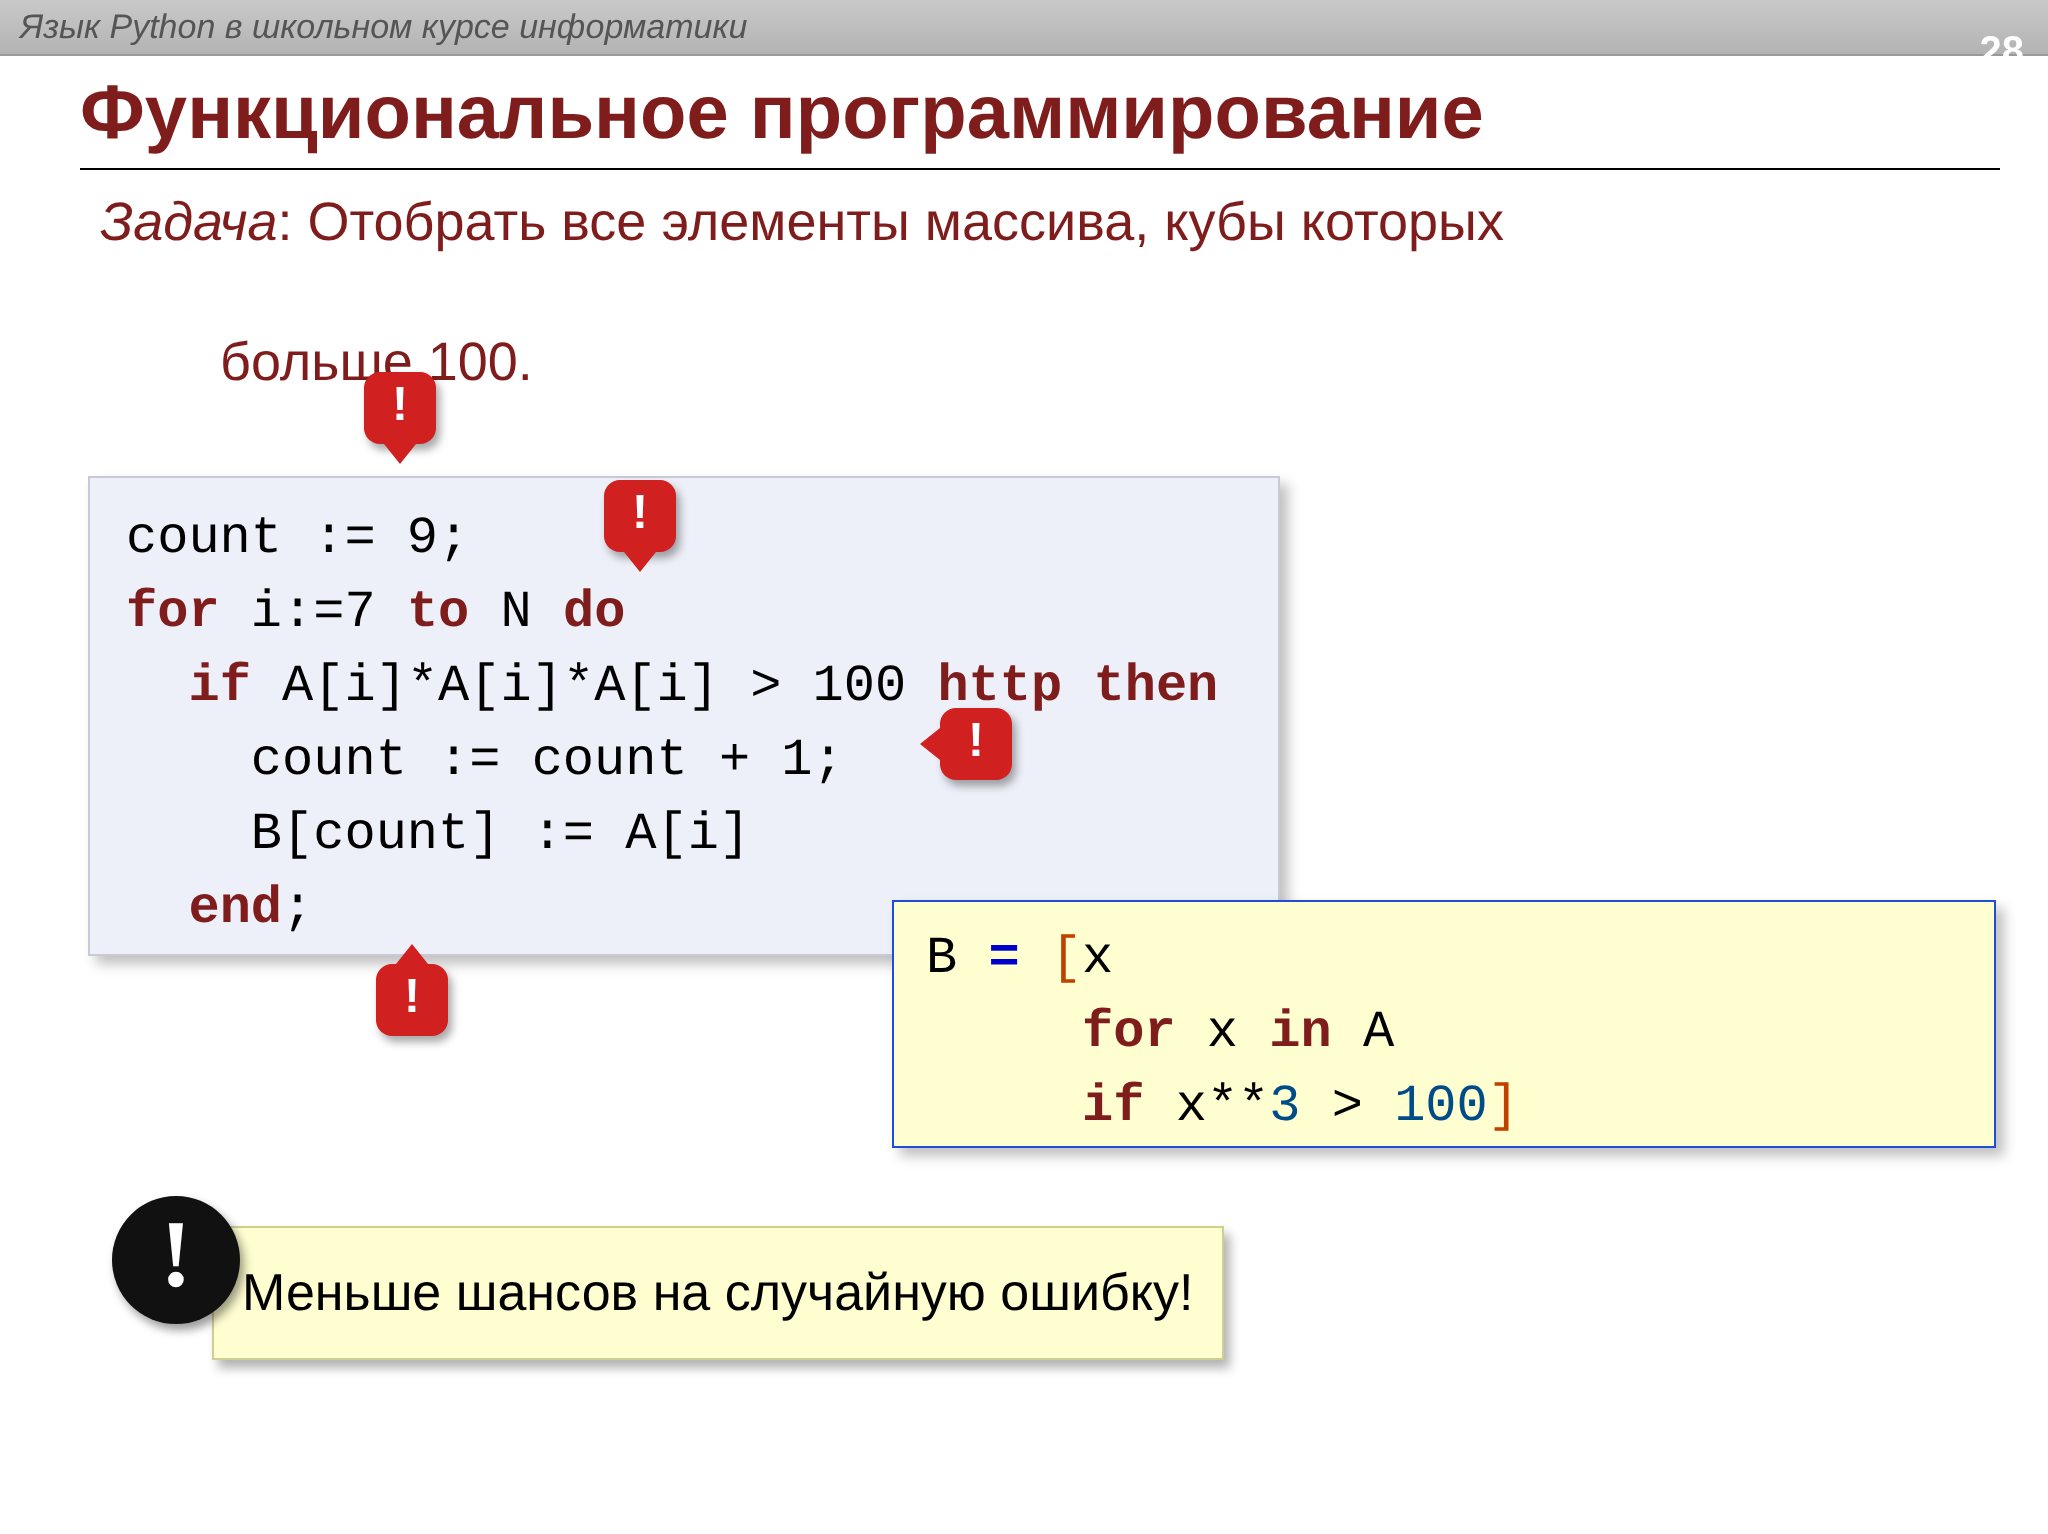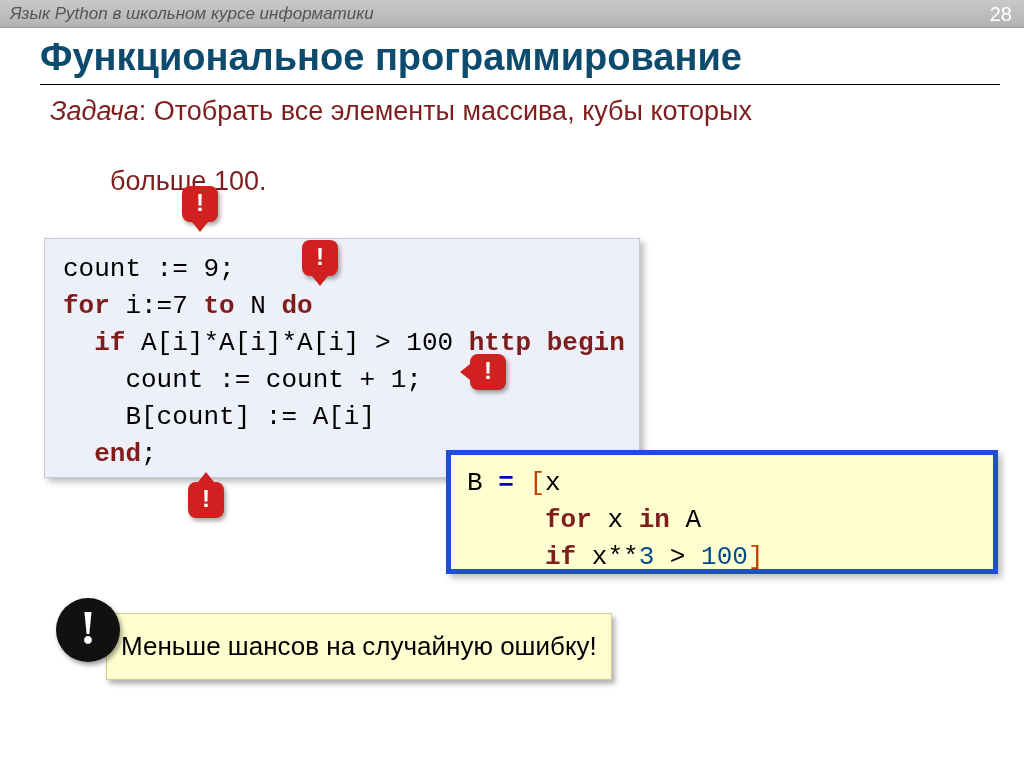--- a/index.html
+++ b/index.html
@@ -14,27 +14,27 @@
     height: 28px;
     background: linear-gradient(#c9c9c9, #b3b3b3);
     border-bottom: 1px solid #9a9a9a;
     color: #555;
     font-style: italic;
     font-size: 17px;
     line-height: 28px;
     padding-left: 10px;
   }
   .pagenum {
-    position: absolute; right: 12px; top: 0;
-    color: #fff; font-weight: normal; font-style: normal;
+    position: absolute; right: 12px; top: 12px;
+    color: #fff; font-weight: bold; font-style: normal;
     font-size: 20px;
   }
   .title {
     position: absolute; top: 36px; left: 40px;
-    font-size: 38px; font-weight: bold; color: #0c4a6e;
+    font-size: 38px; font-weight: bold; color: #7f1d1d;
   }
   .rule {
     position: absolute; left: 40px; right: 24px; top: 84px;
     border-top: 1px solid #000;
   }
   .task {
     position: absolute; left: 50px; right: 40px; top: 94px;
     font-size: 27px; color: #7f1d1d; line-height: 1.3;
   }
   .task .lead { font-style: italic; }
@@ -54,21 +54,21 @@
     white-space: pre;
     color: #000;
   }
   .kw { font-weight: bold; color: #7f1d1d; }
 
   .codebox-python {
     position: absolute;
     left: 446px; top: 450px;
     width: 552px; height: 124px;
     background: #fffed0;
-    border: 5px solid #1d4ed8;
+    border: 1px solid #1d4ed8;
     box-shadow: 4px 4px 6px rgba(0,0,0,0.25);
     padding: 10px 16px;
     font-family: Consolas, "Courier New", monospace;
     font-size: 26px;
     line-height: 1.42;
     white-space: pre;
     color: #000;
   }
   .num  { color: #004c88; }
   .br   { color: #c04000; }
@@ -161,21 +161,21 @@
   <div class="title">Функциональное программирование</div>
   <div class="rule"></div>
 
   <div class="task">
     <span class="lead">Задача</span><span>: Отобрать все элементы массива, кубы которых</span>
     <span class="indent">больше 100.</span>
   </div>
 
   <div class="codebox-pascal"><span>count := 9;</span>
 <span class="kw">for</span><span> i:=7 </span><span class="kw">to</span><span> N </span><span class="kw">do</span>
-  <span class="kw">if</span><span> A[i]*A[i]*A[i] &gt; 100 </span><span class="kw">http</span> <span class="kw">begin</span>
+  <span class="kw">if</span><span> A[i]*A[i]*A[i] &gt; 100 </span><span class="kw">http</span> <span class="kw">then</span>
 <span>    count := count + 1;</span>
 <span>    B[count] := A[i]</span>
   <span class="kw">end</span><span>;</span></div>
 
   <div class="bub tail-down" style="left:182px; top:186px;">!</div>
   <div class="bub tail-down" style="left:302px; top:240px;">!</div>
   <div class="bub tail-left" style="left:470px; top:354px;">!</div>
   <div class="bub tail-up" style="left:188px; top:482px;">!</div>
 
   <div class="codebox-python"><span>B </span><span class="eq">=</span><span class="br"> [</span><span>x</span>

